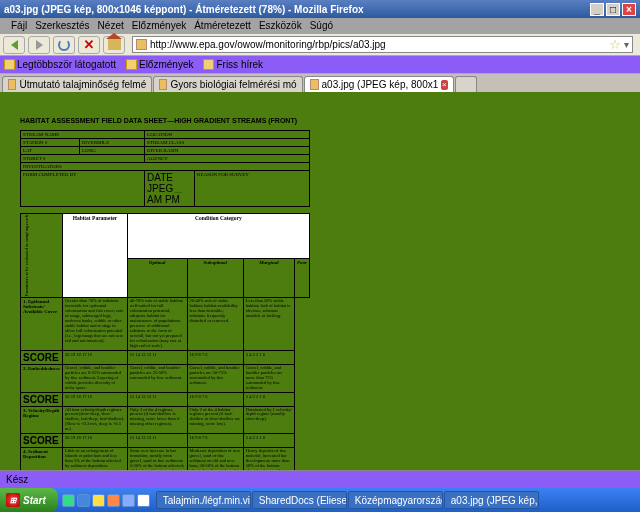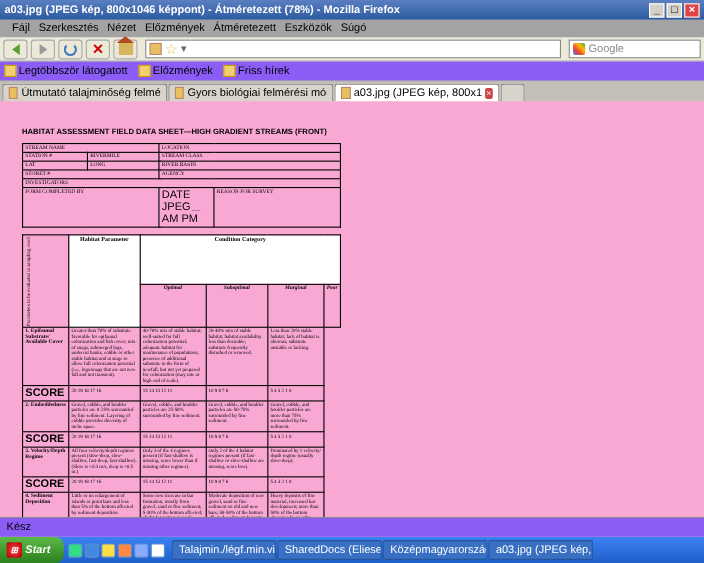--- a/index.html
+++ b/index.html
@@ -21,21 +21,21 @@
   .favicn { width:11px; height:11px; background:#e8c060; border:1px solid #b87; }
   .star { color:#d8c040; font-size:13px; }
   .srch { width:120px; height:17px; background:#fff; border:1px solid #888; padding:0 3px; display:flex; align-items:center; gap:3px; color:#888; }
   .bookmarks { height:18px; background:#8b5cf6; border-bottom:1px solid #aaa; display:flex; align-items:center; padding:0 4px; gap:10px; font-size:10px; }
   .bookmarks .item { display:flex; align-items:center; gap:2px; }
   .bookmarks .ficon { width:11px;height:11px;background:#f0d070;border:1px solid #c90; }
   .tabs { height:18px; background:#c4c0b8; display:flex; align-items:flex-end; padding:3px 2px 0; gap:1px; font-size:10px; }
   .tab { height:16px; background:#d8d4cc; border:1px solid #888; border-bottom:none; border-radius:3px 3px 0 0; padding:0 5px; display:flex; align-items:center; gap:3px; max-width:150px; }
   .tab.active { background:#fff; }
   .tab .close { width:10px;height:10px;background:#c44;border-radius:2px;color:#fff;text-align:center;line-height:9px;font-size:8px; }
-  .content { background:#f9a8d4; height:378px; padding:25px 20px; overflow:hidden; }
+  .content { background:#4d7c0f; height:378px; padding:25px 20px; overflow:hidden; }
   .doc { width:290px; font-family:"Times New Roman",serif; font-size:5.5px; }
   .doc-title { font-size:7px; font-weight:bold; margin-bottom:6px; }
   table { border-collapse:collapse; width:100%; }
   td,th { border:1px solid #000; padding:1px 2px; vertical-align:top; font-family:"Times New Roman",serif; }
   .cat-h { text-align:center; font-weight:bold; font-size:5.5px; background:#fff; }
   .cat-s { text-align:center; font-style:italic; font-size:5px; }
   .param { font-size:5px; font-weight:bold; width:42px; }
   .cell { font-size:4.5px; line-height:1.1; }
   .score td { font-size:4.5px; }
   .rot { writing-mode:vertical-rl; transform:rotate(180deg); font-size:4.5px; text-align:center; }
@@ -85,26 +85,23 @@
       <div class="reload"></div>
     </div>
   <div class="navbtn">
       <span class="stopx">✕</span>
     </div>
   <div class="navbtn">
       <div class="home"></div>
     </div>
   <div class="urlbox">
     <span class="favicn"></span>
+    <span style="flex:1;overflow:hidden;white-space:nowrap;">http://www.epa.gov/owow/monitoring/rbp/pics/a03.jpg</span>
     <span class="star">☆</span>
     <span style="color:#666;">▾</span>
-  </div>
-  <div class="srch">
-    <span style="width:11px;height:11px;background:linear-gradient(45deg,#4285f4,#ea4335,#fbbc05,#34a853);border-radius:2px;"></span>
-    <span>Google</span>
   </div>
 </div>
 
 <div class="bookmarks">
   <div class="item">
       <span class="ficon"></span>
       <span>Legtöbbször látogatott</span>
     </div>
   <div class="item">
       <span class="ficon"></span>

